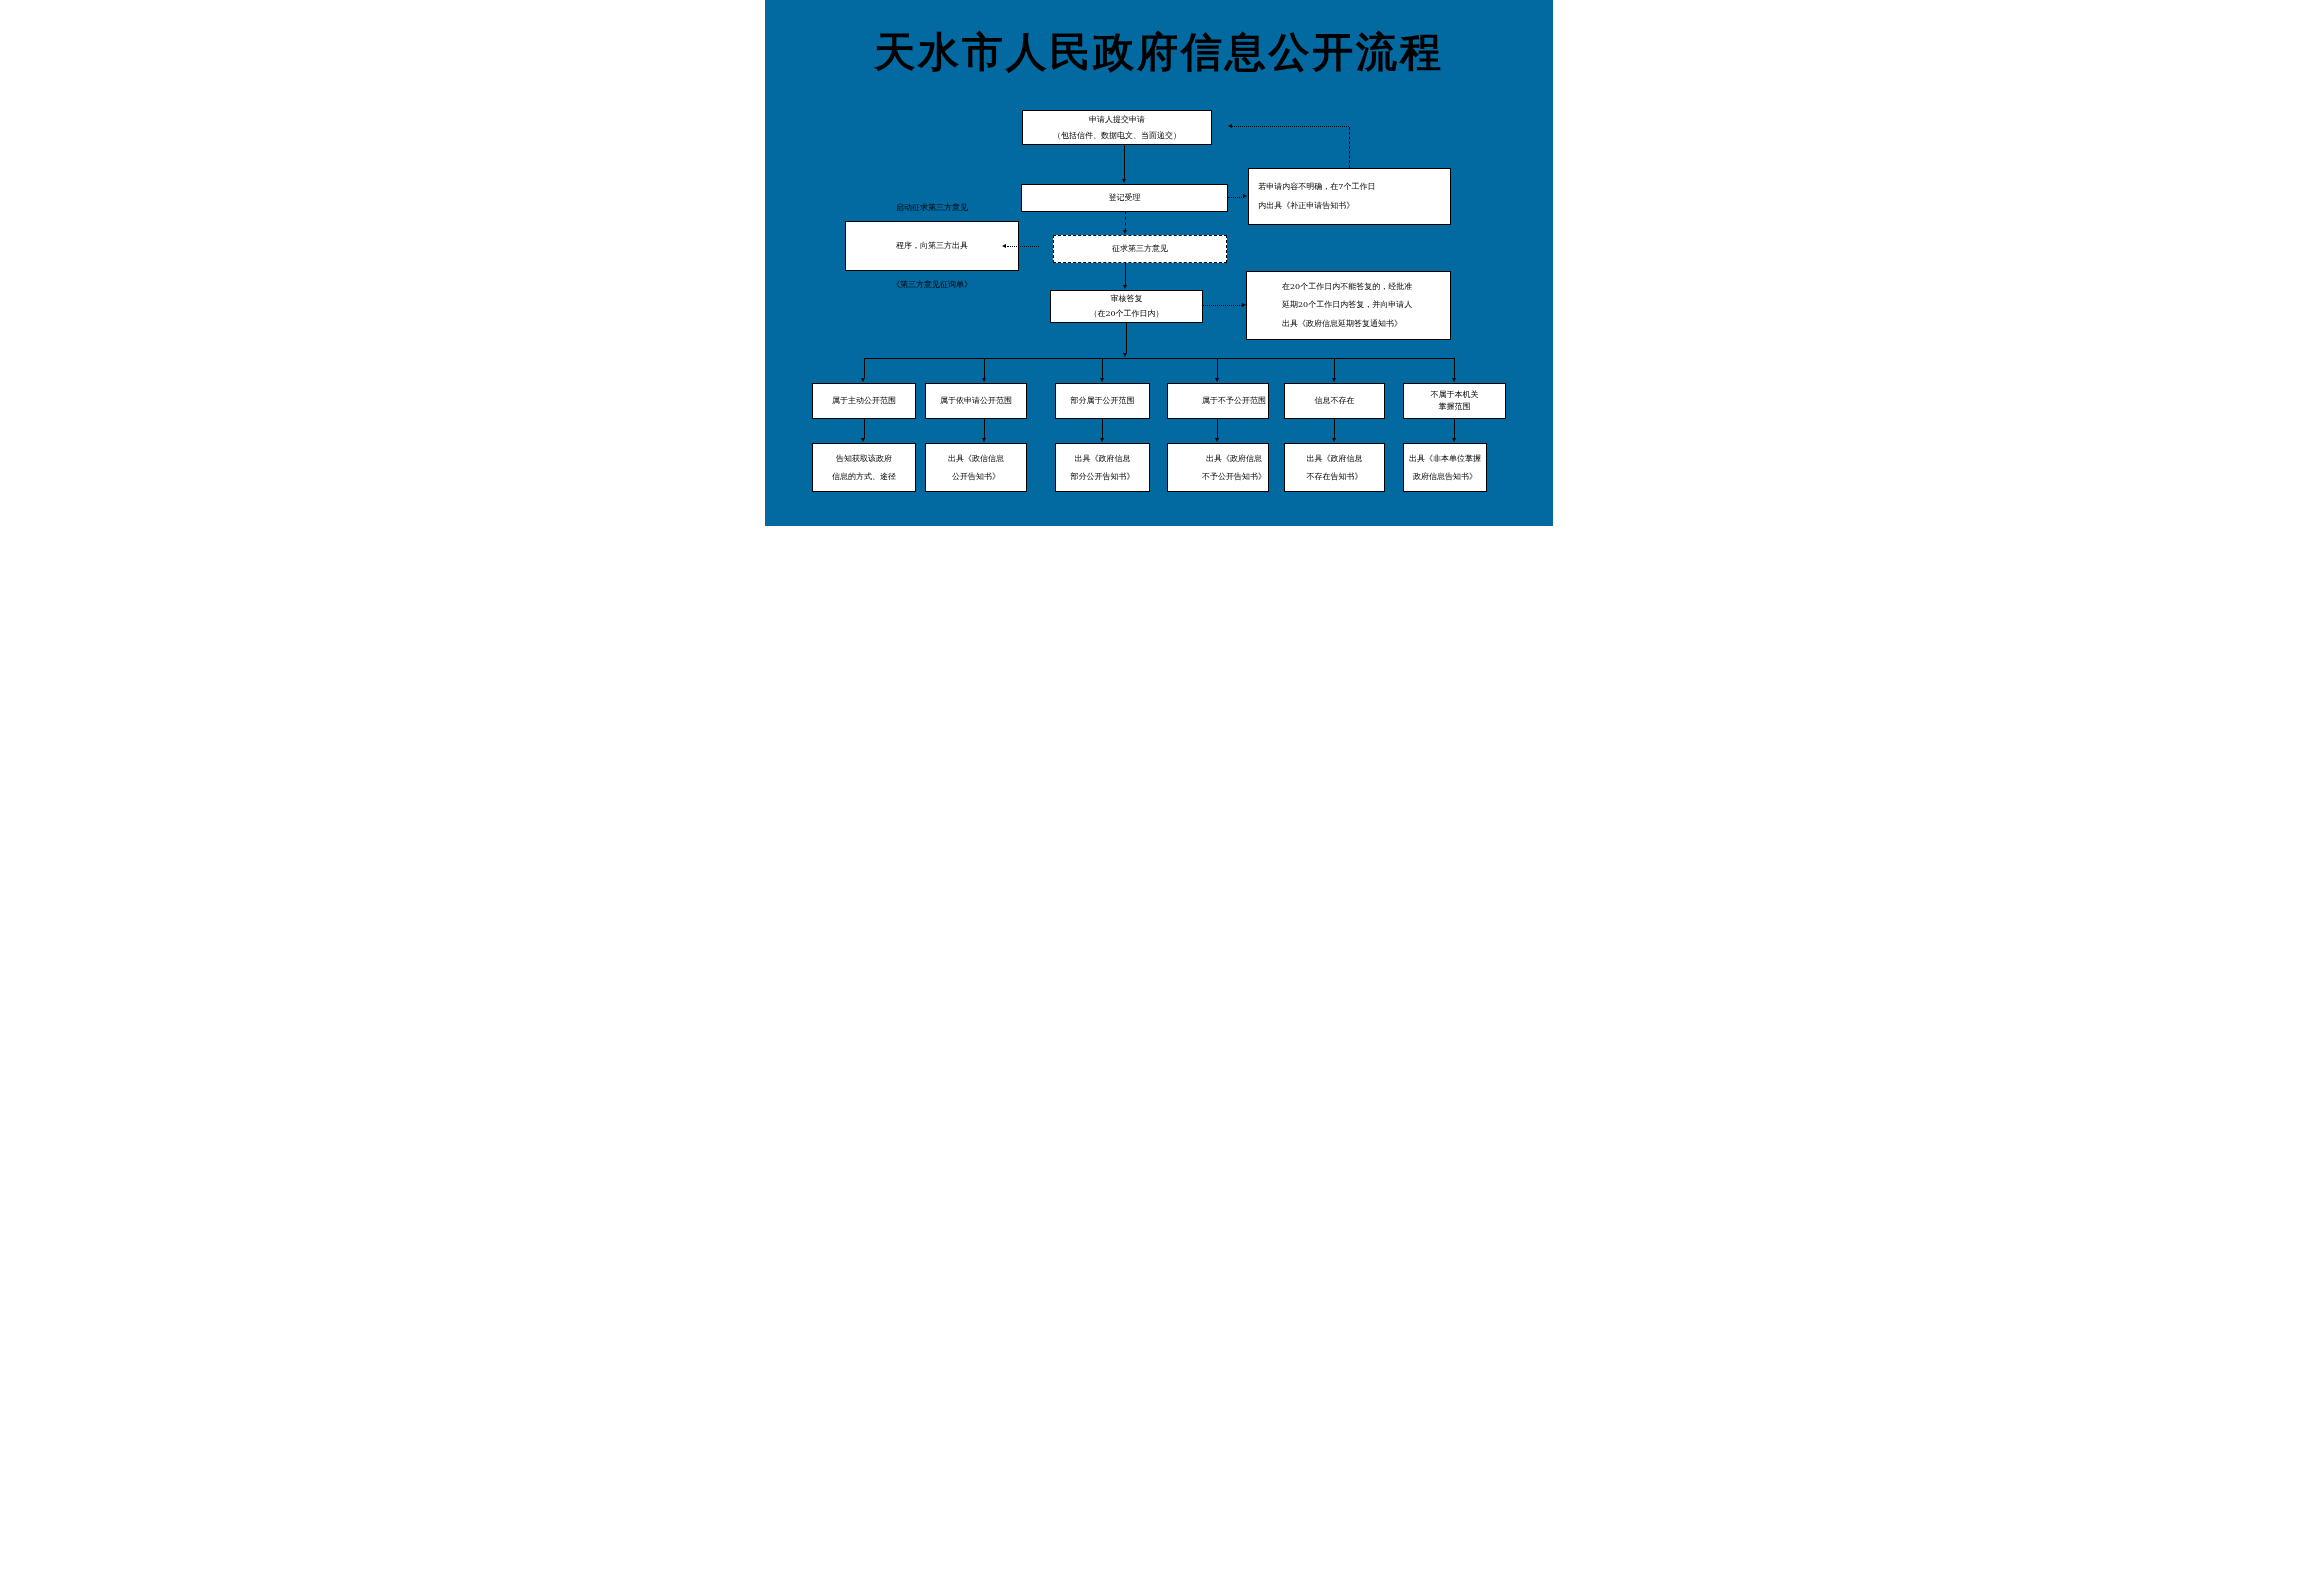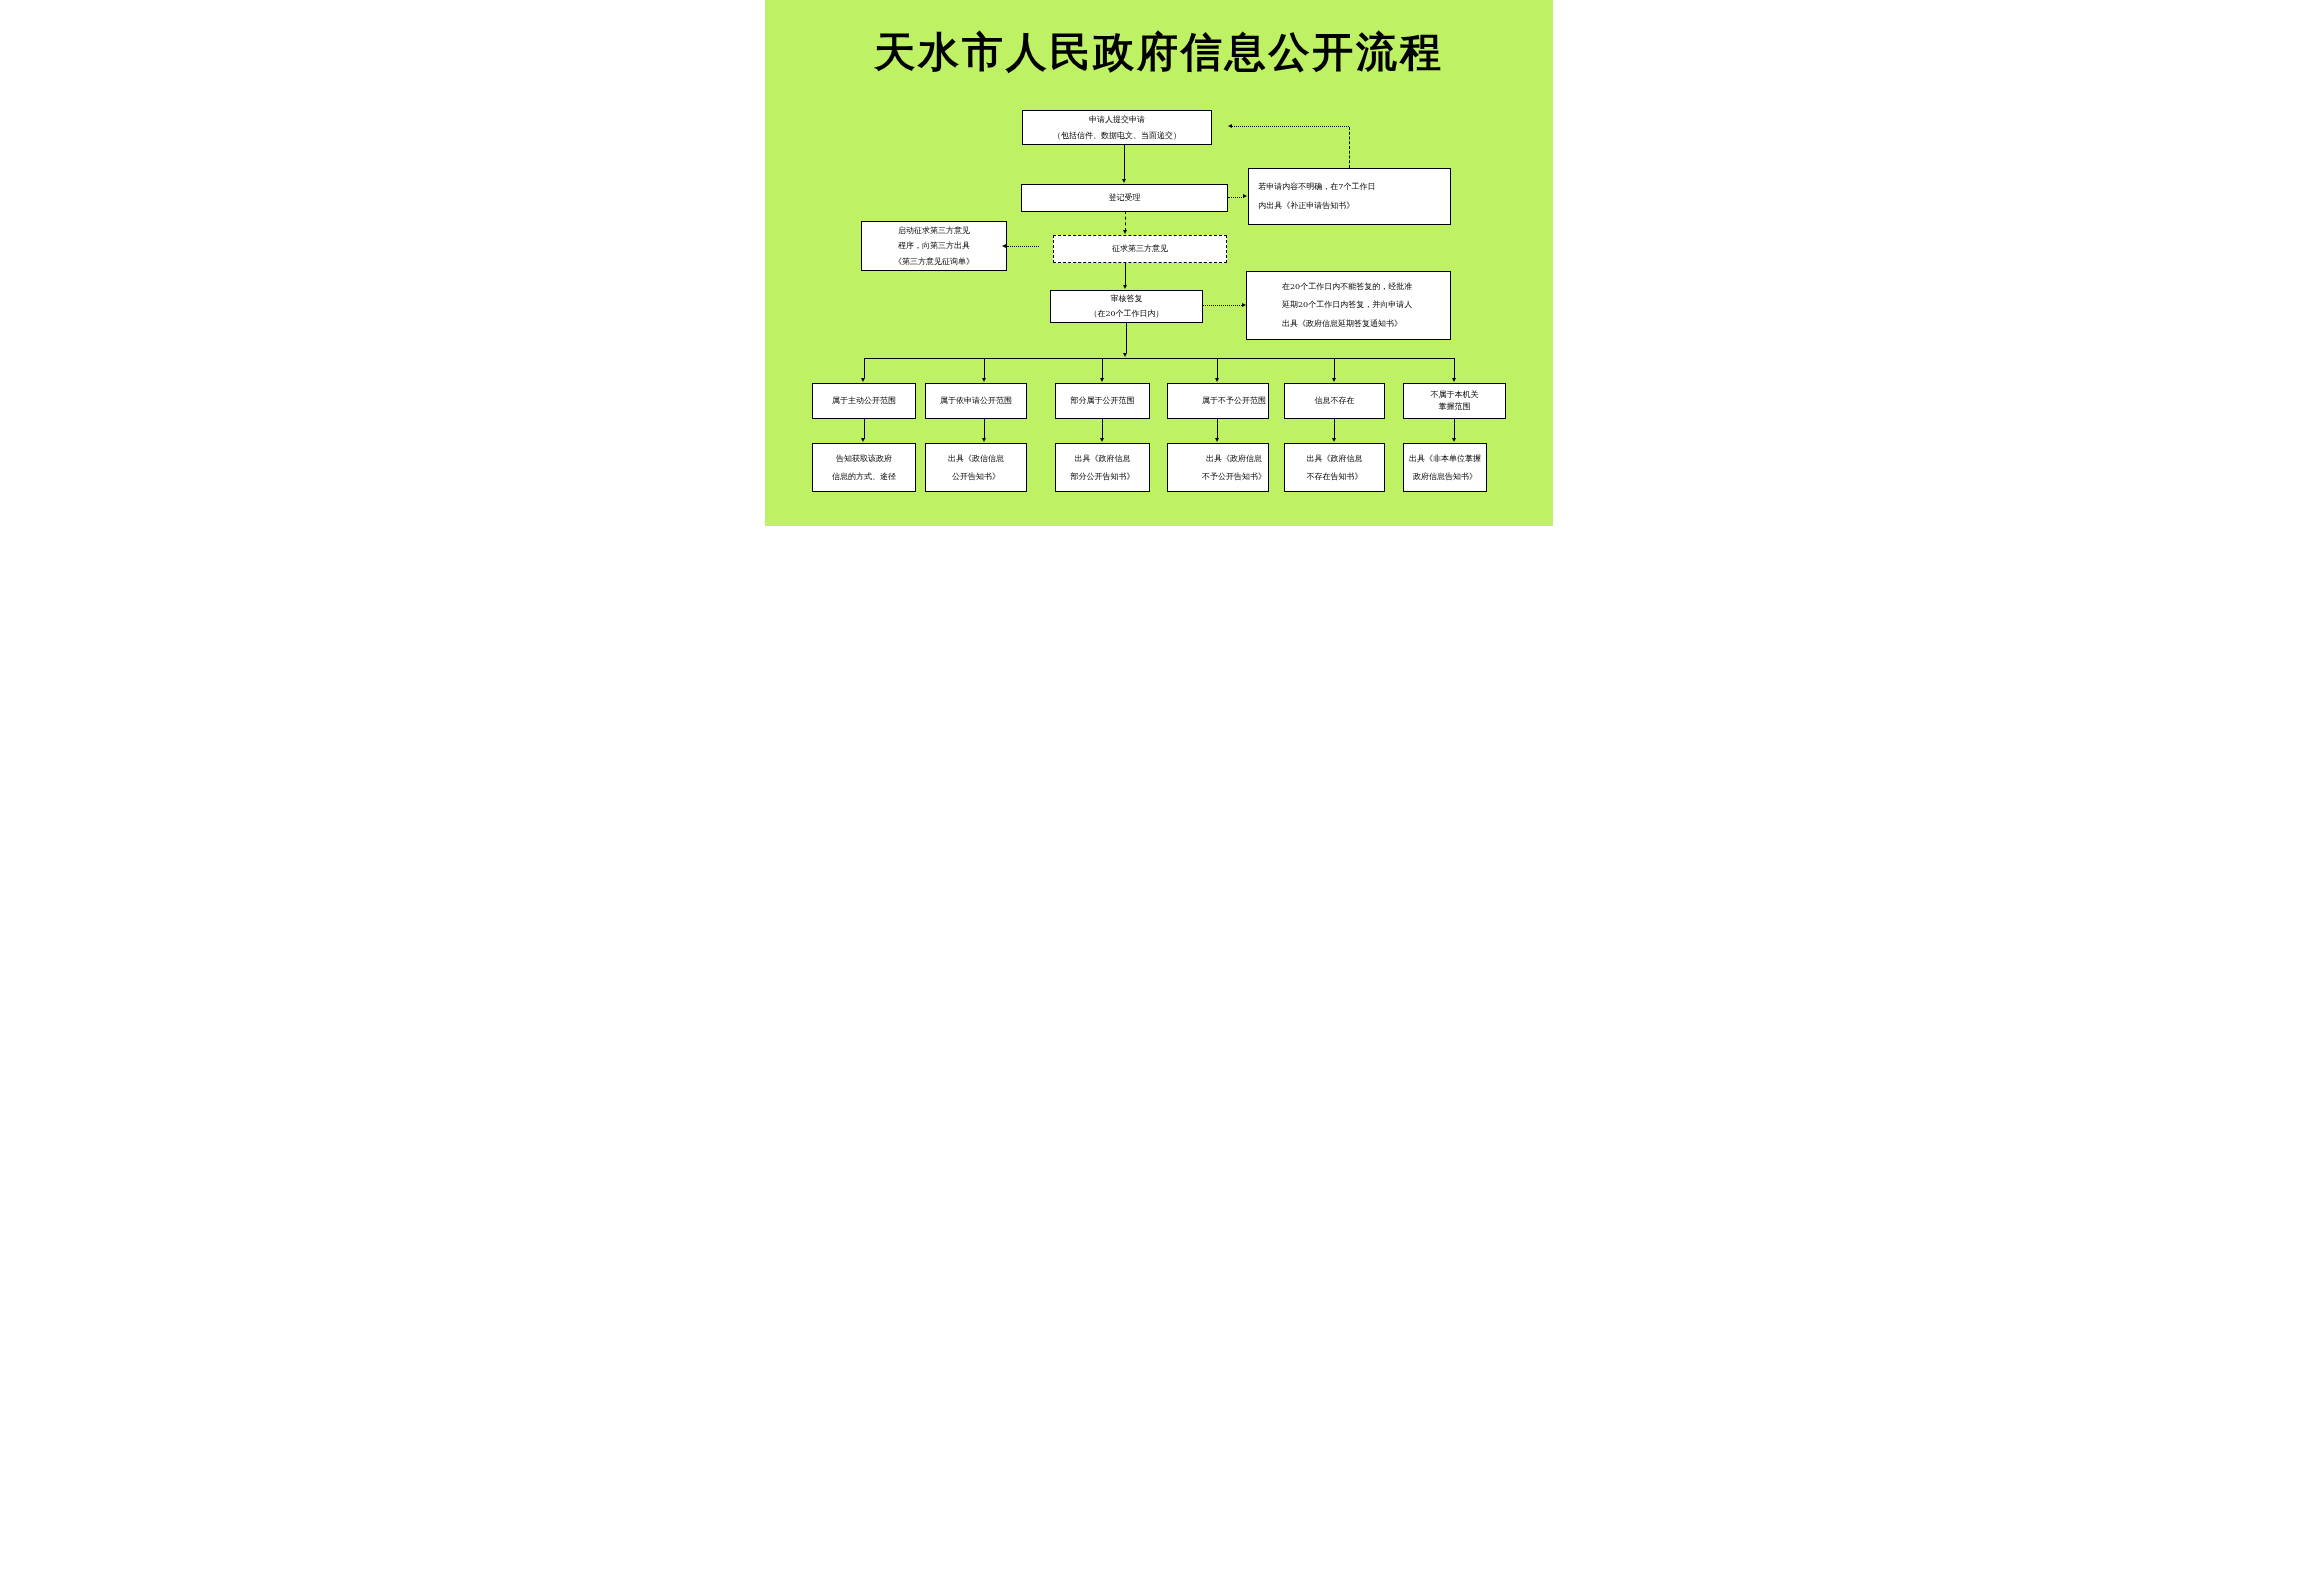--- a/index.html
+++ b/index.html
@@ -4,21 +4,21 @@
 <style>
   html, body {
     margin: 0;
     padding: 0;
     background: #ffffff;
   }
   .canvas {
     position: relative;
     width: 788px;
     height: 526px;
-    background: #bef264;
+    background: #0369a1;
     font-family: "DejaVu Serif", serif;
     color: #000000;
     margin: 0 auto;
     overflow: hidden;
   }
   .title {
     position: absolute;
     top: 30px;
     left: 0;
     width: 100%;
@@ -47,21 +47,21 @@
   .box.left-text {
     align-items: flex-start;
     text-align: left;
     padding: 0 9.3px;
     line-height: 2.3;
   }
   #b-submit    { left: 257px;  top: 110px; width: 190px; height: 35px;  line-height: 1.95; }
   #b-register  { left: 256px;  top: 184px; width: 207px; height: 28px;  }
   #b-supplement{ left: 483px; top: 168px; width: 203px; height: 57px; }
   #b-third     { left: 288px;  top: 235px; width: 174px; height: 28px;  border-style: dashed; }
-  #b-third-start{ left: 96px; top: 221px; width: 146px; height: 50px; line-height: 1.95; }
+  #b-third-start{ left: 80px; top: 221px; width: 174px; height: 50px; line-height: 1.95; gap: 23px; }
   #b-review    { left: 285px;  top: 290px; width: 153px; height: 33px;  line-height: 1.85; }
   #b-extension { left: 481px; top: 271px; width: 205px; height: 69px; padding-left: 35px; }
 
   .r1 { top: 383px; height: 36px;  line-height: 1.55; }
   .r2 { top: 443px; height: 49px; line-height: 2.25; }
   #b-r1-1, #b-r2-1 { left: 47px;  width: 104px; justify-content: center; }
   #b-r1-2, #b-r2-2 { left: 160px;  width: 102px; }
   #b-r1-3, #b-r2-3 { left: 290px;  width: 95px; }
   #b-r1-4, #b-r2-4 { left: 402px;  width: 102px; padding-left: 32px; }
   #b-r1-5, #b-r2-5 { left: 519px; width: 101px; }

